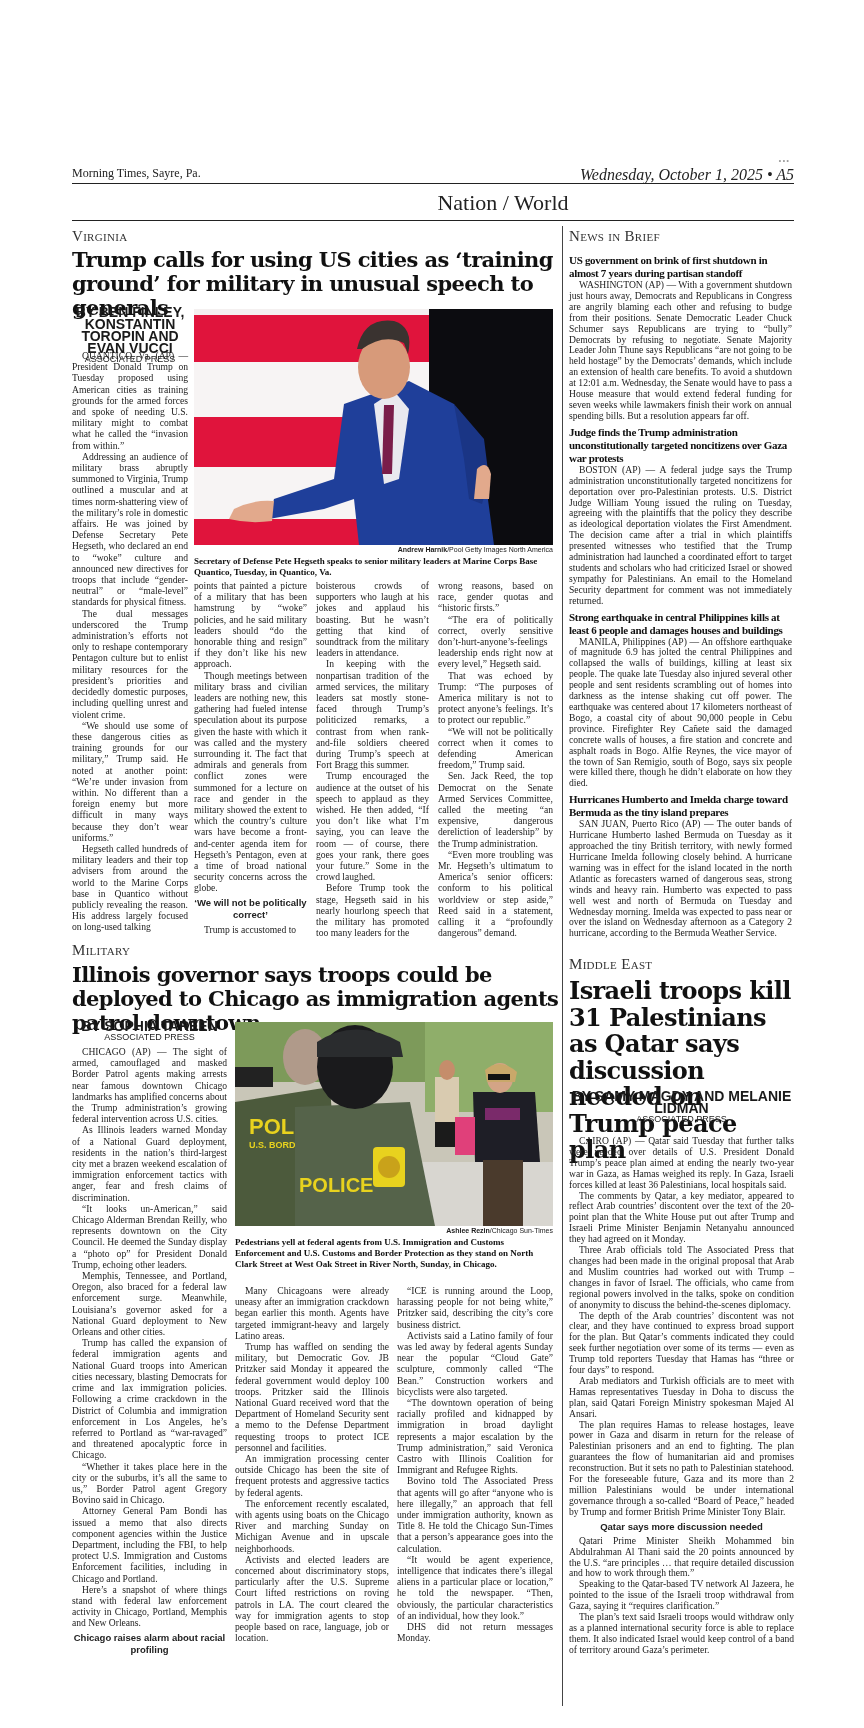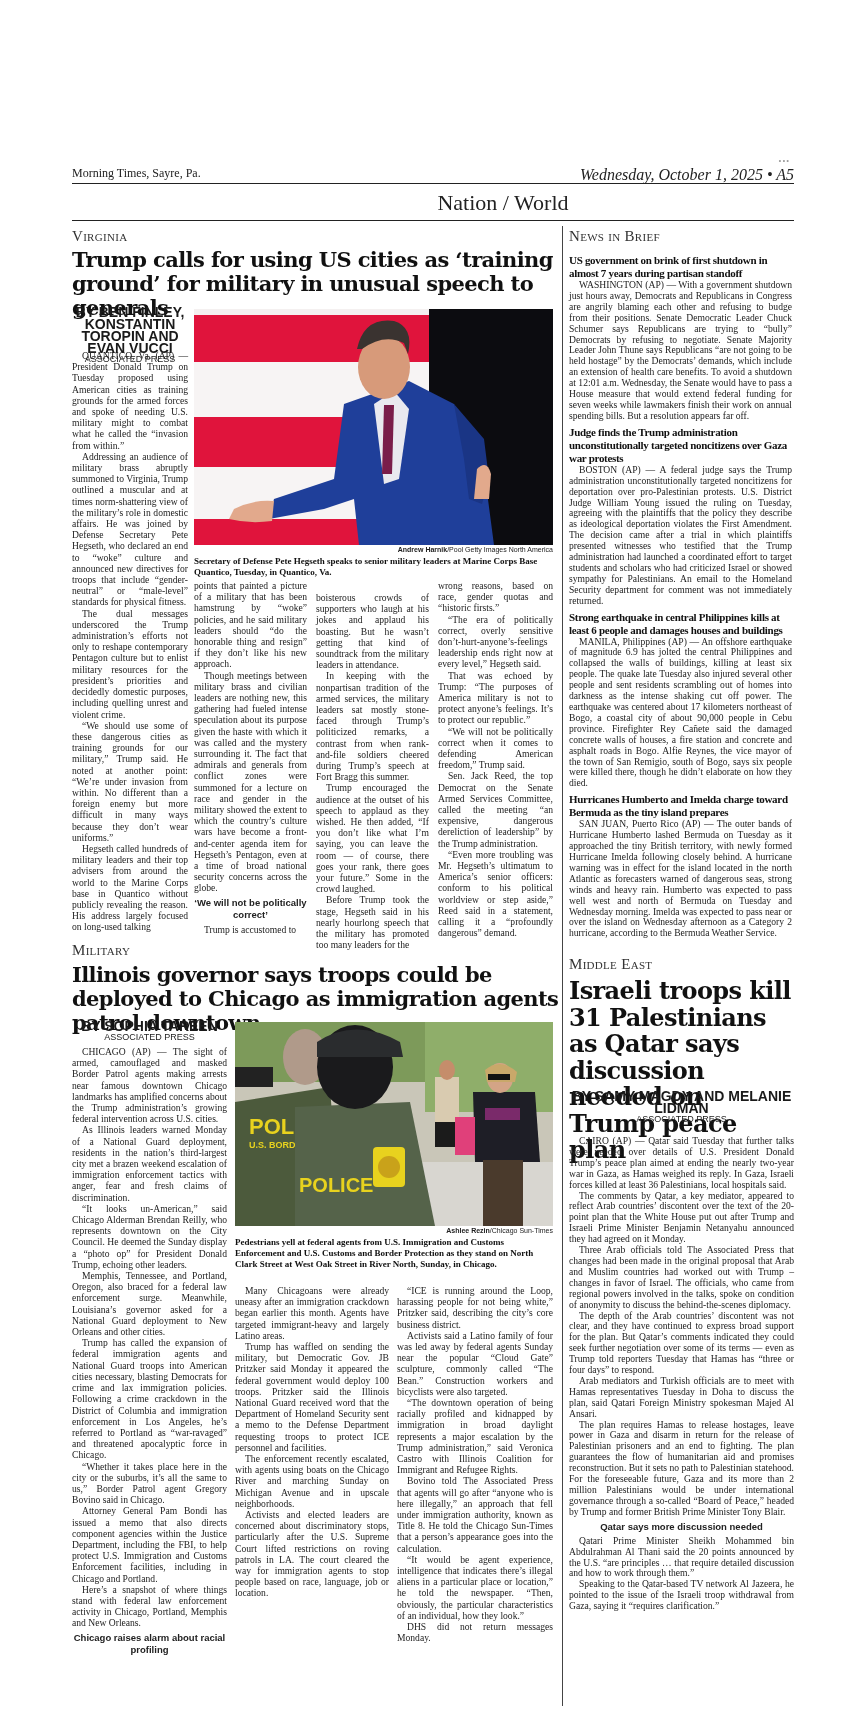--- a/index.html
+++ b/index.html
@@ -87,21 +87,21 @@
 </div>
 <div class="abs caption" style="left:194px; top:556px; width:359px;">Secretary of Defense Pete Hegseth speaks to senior military leaders at Marine Corps Base Quantico, Tuesday, in Quantico, Va.</div>
 
 <div class="abs body" style="left:194px; top:580px; width:113px;">
   <p style="text-indent:0">points that painted a picture of a military that has been hamstrung by “woke” policies, and he said military leaders should “do the honorable thing and resign” if they don’t like his new approach.</p>
   <p>Though meetings between military brass and civilian leaders are nothing new, this gathering had fueled intense speculation about its purpose given the haste with which it was called and the mystery surrounding it. The fact that admirals and generals from conflict zones were summoned for a lecture on race and gender in the military showed the extent to which the country’s culture wars have become a front-and-center agenda item for Hegseth’s Pentagon, even at a time of broad national security concerns across the globe.</p>
   <div class="subhead">‘We will not be politically correct’</div>
   <p>Trump is accustomed to</p>
 </div>
 
-<div class="abs body" style="left:316px; top:580px; width:113px;margin-top:12px;">
+<div class="abs body" style="left:316px; top:580px; width:113px;">
   <p style="text-indent:0">boisterous crowds of supporters who laugh at his jokes and applaud his boasting. But he wasn’t getting that kind of soundtrack from the military leaders in attendance.</p>
   <p>In keeping with the nonpartisan tradition of the armed services, the military leaders sat mostly stone-faced through Trump’s politicized remarks, a contrast from when rank-and-file soldiers cheered during Trump’s speech at Fort Bragg this summer.</p>
   <p>Trump encouraged the audience at the outset of his speech to applaud as they wished. He then added, “If you don’t like what I’m saying, you can leave the room — of course, there goes your rank, there goes your future.” Some in the crowd laughed.</p>
   <p>Before Trump took the stage, Hegseth said in his nearly hourlong speech that the military has promoted too many leaders for the</p>
 </div>
 
 <div class="abs body" style="left:438px; top:580px; width:115px;">
   <p style="text-indent:0">wrong reasons, based on race, gender quotas and “historic firsts.”</p>
   <p>“The era of politically correct, overly sensitive don’t-hurt-anyone’s-feelings leadership ends right now at every level,” Hegseth said.</p>
   <p>That was echoed by Trump: “The purposes of America military is not to protect anyone’s feelings. It’s to protect our republic.”</p>
@@ -193,20 +193,21 @@
   </svg>
 </div>
 <div class="abs credit" style="left:235px; top:1227px; width:318px;">
   <b>Ashlee Rezin</b><span>/Chicago Sun-Times</span>
 </div>
 <div class="abs caption" style="left:235px; top:1237px; width:318px;">Pedestrians yell at federal agents from U.S. Immigration and Customs Enforcement and U.S. Customs and Border Protection as they stand on North Clark Street at West Oak Street in River North, Sunday, in Chicago.</div>
 
 <div class="abs body" style="left:235px; top:1285px; width:154px;">
   <p>Many Chicagoans were already uneasy after an immigration crackdown began earlier this month. Agents have targeted immigrant-heavy and largely Latino areas.</p>
   <p>Trump has waffled on sending the military, but Democratic Gov. JB Pritzker said Monday it appeared the federal government would deploy 100 troops. Pritzker said the Illinois National Guard received word that the Department of Homeland Security sent a memo to the Defense Department requesting troops to protect ICE personnel and facilities.</p>
+  <p>An immigration processing center outside Chicago has been the site of frequent protests and aggressive tactics by federal agents.</p>
   <p>The enforcement recently escalated, with agents using boats on the Chicago River and marching Sunday on Michigan Avenue and in upscale neighborhoods.</p>
   <p>Activists and elected leaders are concerned about discriminatory stops, particularly after the U.S. Supreme Court lifted restrictions on roving patrols in LA. The court cleared the way for immigration agents to stop people based on race, language, job or location.</p>
 </div>
 
 <div class="abs body" style="left:397px; top:1285px; width:156px;">
   <p>“ICE is running around the Loop, harassing people for not being white,” Pritzker said, describing the city’s core business district.</p>
   <p>Activists said a Latino family of four was led away by federal agents Sunday near the popular “Cloud Gate” sculpture, commonly called “The Bean.” Construction workers and bicyclists were also targeted.</p>
   <p>“The downtown operation of being racially profiled and kidnapped by immigration in broad daylight represents a major escalation by the Trump administration,” said Veronica Castro with Illinois Coalition for Immigrant and Refugee Rights.</p>
   <p>Bovino told The Associated Press that agents will go after “anyone who is here illegally,” an approach that fell under immigration authority, known as Title 8. He told the Chicago Sun-Times that a person’s appearance goes into the calculation.</p>
   <p>“It would be agent experience, intelligence that indicates there’s illegal aliens in a particular place or location,” he told the newspaper. “Then, obviously, the particular characteristics of an individual, how they look.”</p>
@@ -222,13 +223,14 @@
 <div class="abs brief-body" style="left:569px; top:1116px; width:225px;margin-top:20px;">
   <p>CAIRO (AP) — Qatar said Tuesday that further talks were needed over details of U.S. President Donald Trump’s peace plan aimed at ending the nearly two-year war in Gaza, as Hamas weighed its reply. In Gaza, Israeli forces killed at least 36 Palestinians, local hospitals said.</p>
   <p>The comments by Qatar, a key mediator, appeared to reflect Arab countries’ discontent over the text of the 20-point plan that the White House put out after Trump and Israeli Prime Minister Benjamin Netanyahu announced they had agreed on it Monday.</p>
   <p>Three Arab officials told The Associated Press that changes had been made in the original proposal that Arab and Muslim countries had worked out with Trump – changes in favor of Israel. The officials, who came from regional powers involved in the talks, spoke on condition of anonymity to discuss the behind-the-scenes diplomacy.</p>
   <p>The depth of the Arab countries’ discontent was not clear, and they have continued to express broad support for the plan. But Qatar’s comments indicated they could seek further negotiation over some of its terms — even as Trump told reporters Tuesday that Hamas has “three or four days” to respond.</p>
   <p>Arab mediators and Turkish officials are to meet with Hamas representatives Tuesday in Doha to discuss the plan, said Qatari Foreign Ministry spokesman Majed Al Ansari.</p>
   <p>The plan requires Hamas to release hostages, leave power in Gaza and disarm in return for the release of Palestinian prisoners and an end to fighting. The plan guarantees the flow of humanitarian aid and promises reconstruction. But it sets no path to Palestinian statehood. For the foreseeable future, Gaza and its more than 2 million Palestinians would be under international governance through a so-called “Board of Peace,” headed by Trump and former British Prime Minister Tony Blair.</p>
   <div class="subhead">Qatar says more discussion needed</div>
   <p>Qatari Prime Minister Sheikh Mohammed bin Abdulrahman Al Thani said the 20 points announced by the U.S. “are principles … that require detailed discussion and how to work through them.”</p>
   <p>Speaking to the Qatar-based TV network Al Jazeera, he pointed to the issue of the Israeli troop withdrawal from Gaza, saying it “requires clarification.”</p>
+  <p>The plan’s text said Israeli troops would withdraw only as a planned international security force is able to replace them. It also indicated Israel would keep control of a band of territory around Gaza’s perimeter.</p>
 </div>
 
 </body></html>

